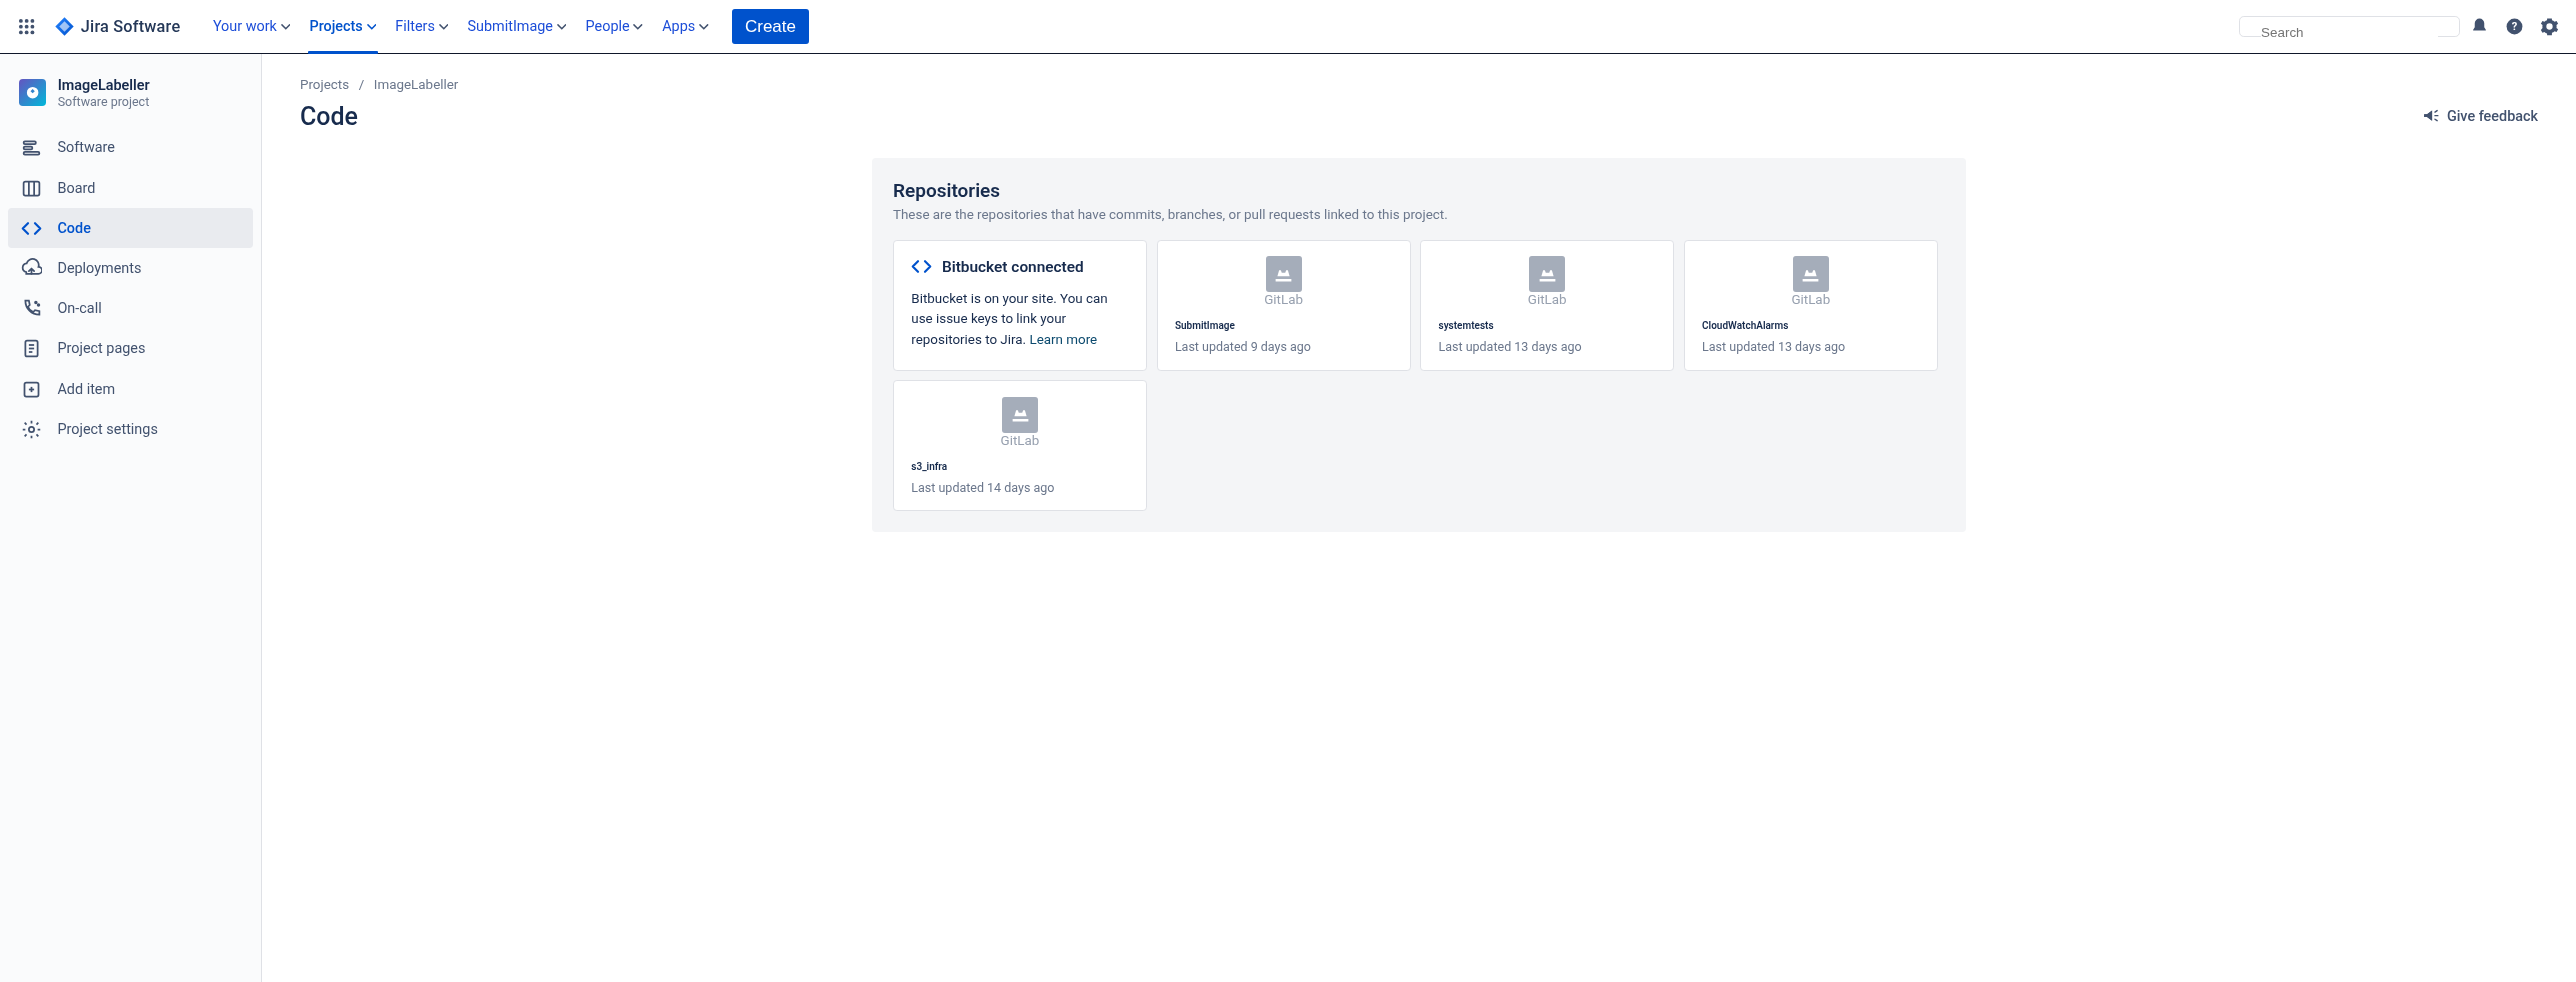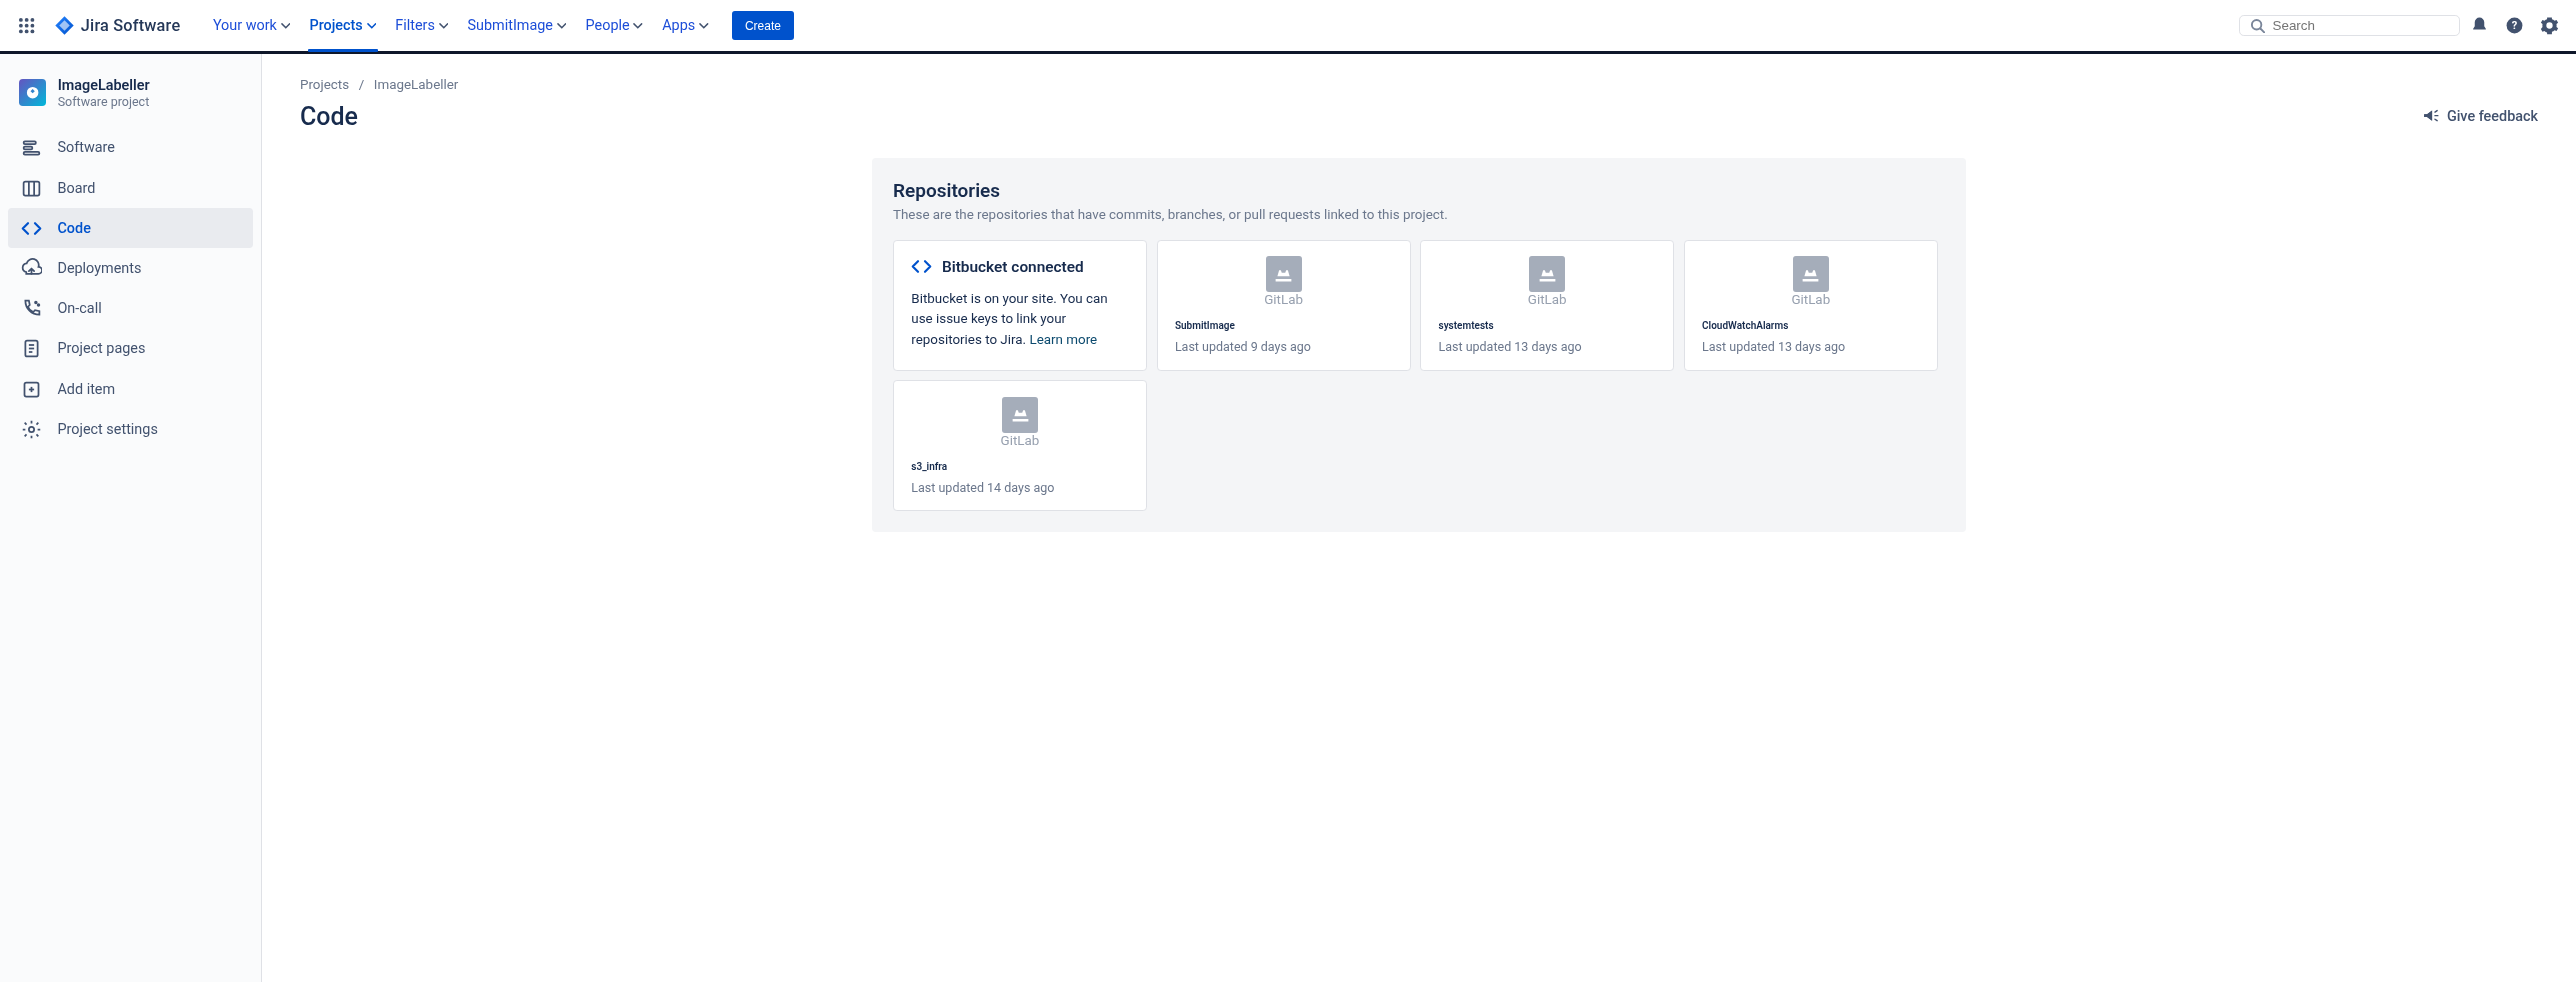--- a/index.html
+++ b/index.html
@@ -9,21 +9,21 @@
     background: #fff;
     font-size: 13.4px;
   }
 
   
   .topnav {
     height: 54px;
     display: flex;
     align-items: center;
     padding: 0 11.5px;
-    border-bottom: 3px solid #0f172a;
+    border-bottom: 1px solid #0f172a;
     gap: 3.8px;
   }
   .app-switcher { width: 31px; height:31px; display:flex; align-items:center; justify-content:center; border-radius:2.9px; }
   .logo { display:flex; align-items:center; gap:5.8px; padding: 0 7.7px; }
   .logo-text { font-size: 16.3px; font-weight: 500; color:#253858; letter-spacing:0.2px; }
   .navitem {
     height: 100%;
     display: flex;
     align-items: center;
     padding: 0 9.6px;
@@ -40,35 +40,36 @@
     left:7.7px; right:7.7px; bottom:-1px;
     height:2.9px; background:#0052CC; border-radius:1px;
   }
   .btn-create {
     margin-left: 9.6px;
     background:#0052CC;
     color:#fff;
     border:none;
     border-radius:2.9px;
     padding:7.7px 13.4px;
-    font-size:12px;
+    font-size:17px;
     font-weight:500;
     cursor:pointer;
   }
   .topnav .spacer { flex:1; }
   .search {
     width:221px;
     height:21px;
     border:1px solid #DFE1E6;
     border-radius:4.8px;
     display:flex;
     align-items:center;
     padding:0 9.6px;
     gap:7.7px;
     color:#7A869A;
+    flex-direction:column;
   }
   .search input {
     border:none;
     outline:none;
     flex:1;
     font-size:13.4px;
     color:#172B4D;
   }
   .topicon { width:31px; height:31px; display:flex; align-items:center; justify-content:center; border-radius:50%; color:#42526E; }
 

